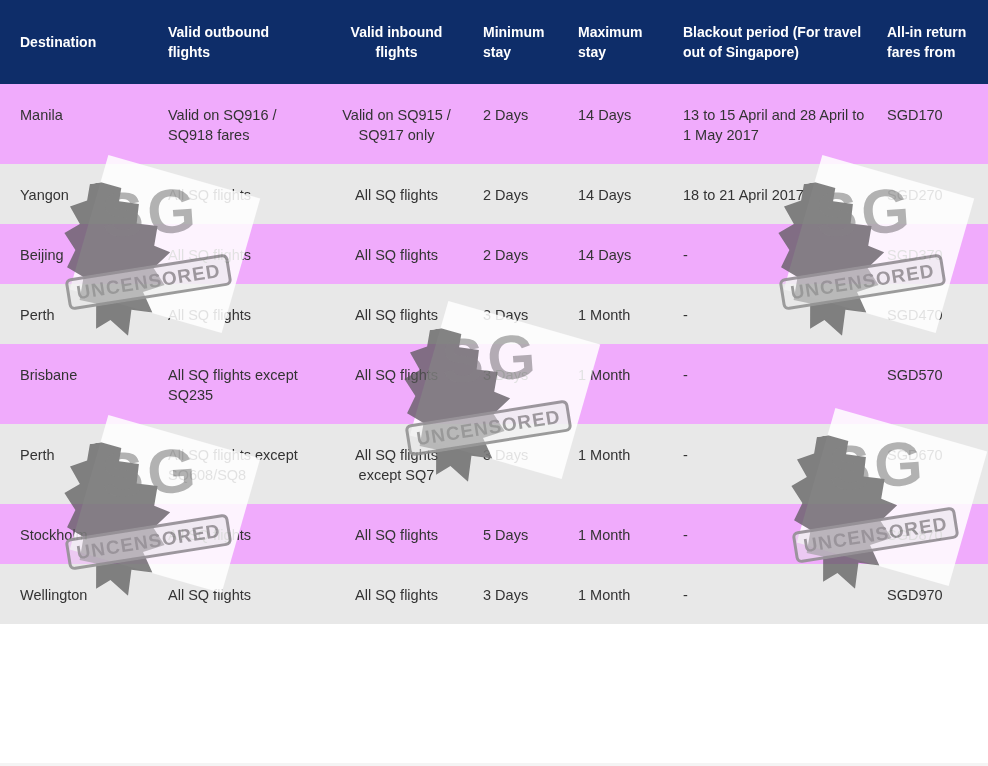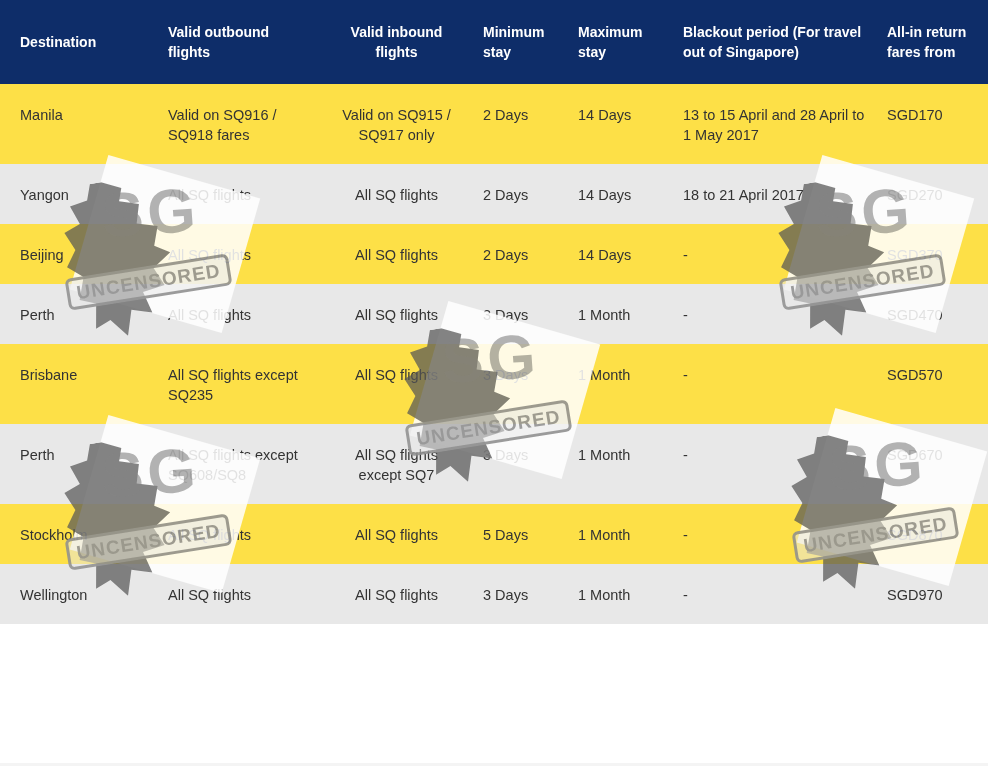--- a/index.html
+++ b/index.html
@@ -34,21 +34,21 @@
 
   tbody td {
     font-size:14.5px;
     color:#333333;
     line-height:20px;
     padding:21px 10px 19px 18px;
     vertical-align:top;
     box-sizing:border-box;
   }
 
-  tbody tr { background:#fde047; }
+  tbody tr { background:#f0abfc; }
   tbody tr:nth-child(even) { background:#e8e8e8; }
 
   
   .col-destination { width:150px; }
   .col-outbound    { width:170px; }
   .col-inbound     { width:145px;text-align:center; }
   .col-min_stay    { width:95px;  }
   .col-max_stay    { width:105px; }
   .col-blackout    { width:210px; }
   .col-fare        { width:113px; }

